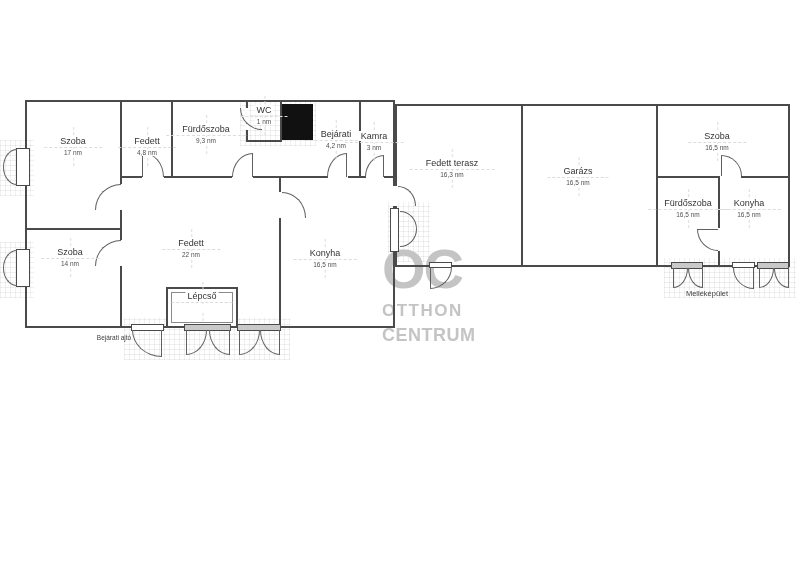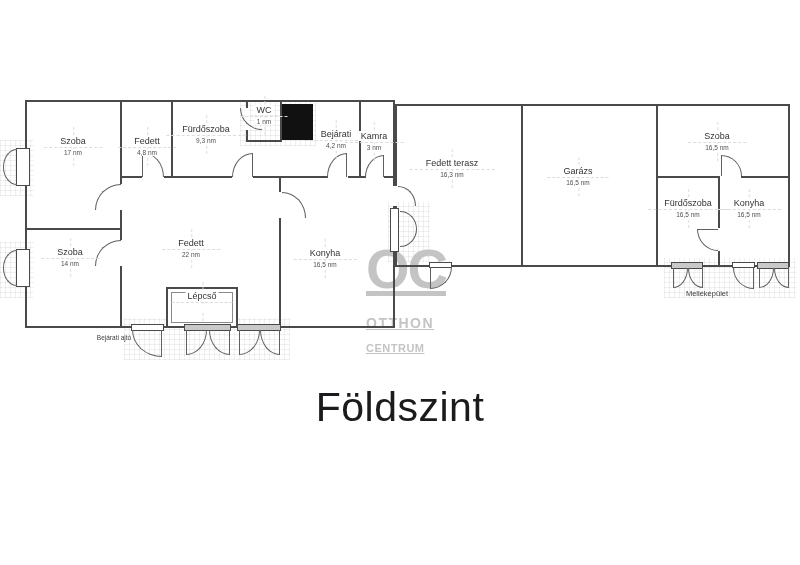--- a/index.html
+++ b/index.html
@@ -4,24 +4,24 @@
 <style>
   html,body{margin:0;padding:0;background:#ffffff;}
   .canvas{position:relative;width:800px;height:565px;background:#fff;overflow:hidden;
           font-family:"Liberation Sans", sans-serif;}
   
   .hatch{position:absolute;z-index:1;
     background-image:
       repeating-linear-gradient(0deg, rgba(0,0,0,0.06) 0 1px, transparent 1px 5px),
       repeating-linear-gradient(90deg, rgba(0,0,0,0.06) 0 1px, transparent 1px 5px);}
   
-  .wm{position:absolute;left:366px;top:240px;z-index:2;color:var(--watermark,#c4c4c4);text-decoration:underline;}
+  .wm{position:absolute;left:382px;top:240px;z-index:2;color:var(--watermark,#c4c4c4);}
   .wm-logo{font-size:56px;font-weight:bold;letter-spacing:-2px;line-height:1.05;}
-  .wm-l1{font-size:14px;font-weight:bold;letter-spacing:1.5px;margin-top:16px;}
-  .wm-l2{font-size:11px;font-weight:bold;letter-spacing:0.5px;margin-top:11px;}
+  .wm-l1{font-size:17px;font-weight:bold;letter-spacing:1.5px;margin-top:2px;}
+  .wm-l2{font-size:18px;font-weight:bold;letter-spacing:0.5px;margin-top:4px;}
   
   .outline{position:absolute;border:2px solid var(--wall,#4a4a4a);z-index:3;box-sizing:border-box;background:transparent;}
   .w{position:absolute;background:var(--wall,#4a4a4a);z-index:3;}
   .gap{position:absolute;background:#fff;z-index:4;}
   .chimney{position:absolute;background:var(--chimney,#111);z-index:5;}
   
   .stairs-outer{position:absolute;border:2px solid var(--wall,#4a4a4a);z-index:5;box-sizing:border-box;background:#fff;}
   .stairs-inner{position:absolute;border:1px solid #8a8a8a;z-index:5;box-sizing:border-box;}
   
   .frame{position:absolute;background:#fff;border:1px solid var(--wall,#4a4a4a);z-index:5;box-sizing:border-box;}
@@ -207,15 +207,14 @@
     <span class="rarea"><span>16,5 nm</span></span>
   </div>
   <div class="rlabel" style="left:749px;top:198px">
     <span class="rname">Konyha</span>
     <span class="rarea"><span>16,5 nm</span></span>
   </div>
 
   <div class="slabel" style="left:114px;top:334px;font-size:6.5px">Bejárati ajtó</div>
   <div class="slabel" style="left:707px;top:289px;font-size:7.5px">Melléképület</div>
 
-  <div class="title">Földszint</div>
 
 </div>
 
 </body></html>

